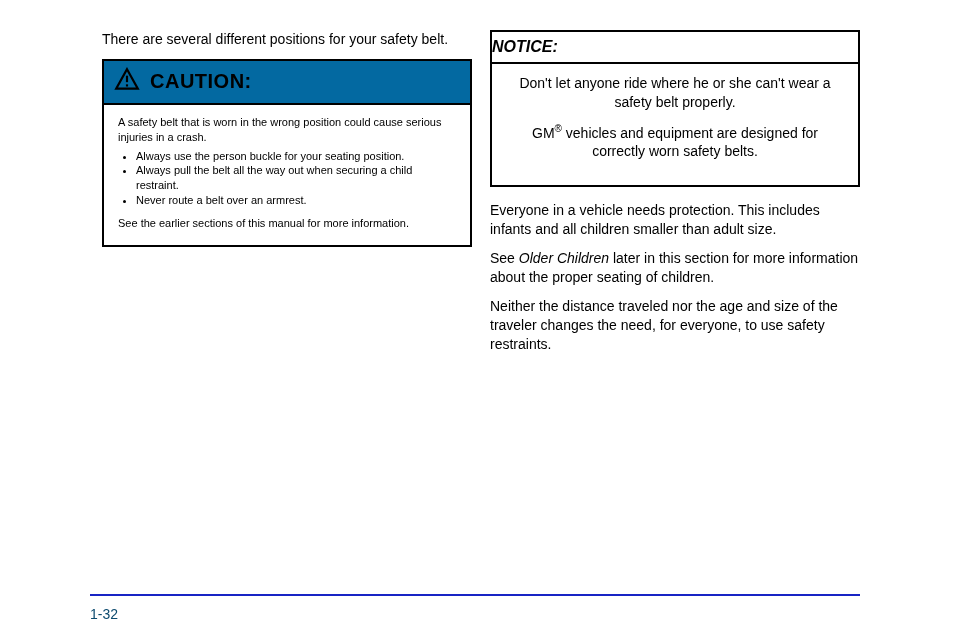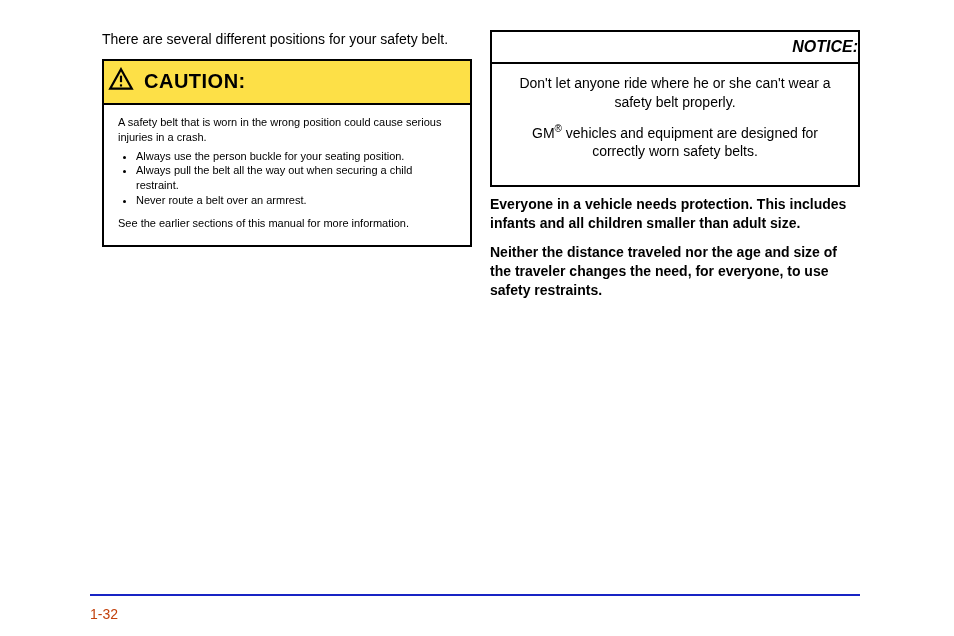--- a/index.html
+++ b/index.html
@@ -33,24 +33,24 @@
   .para {
     font-size: 14px;
     line-height: 1.35;
     margin: 0 0 10px 0;
   }
   .caution-box {
     border: 2px solid #000;
     margin-top: 10px;
   }
   .caution-header {
-    background: #fde047;
+    background: #0369a1;
     display: flex;
     align-items: center;
-    padding: 6px 4px;
+    padding: 6px 10px;
     border-bottom: 2px solid #000;
   }
   .caution-header svg {
     width: 26px;
     height: 26px;
     margin-right: 10px;
     flex: 0 0 auto;
   }
   .caution-title {
     font-size: 20px;
@@ -67,57 +67,56 @@
     padding: 0;
   }
   .caution-body ul li {
     margin: 0;
   }
   .notice-box {
     border: 2px solid #000;
     margin-top: 0;
   }
   .notice-header {
-    text-align: right;
+    text-align: left;
     font-weight: bold;
     font-size: 16px;
     font-style: italic;
     padding: 6px 0;
     border-bottom: 2px solid #000;
   }
   .notice-body {
     padding: 10px 14px 14px 14px;
     font-size: 14px;
     line-height: 1.35;
     text-align: center;
   }
   .reg {
     font-size: 10px;
     vertical-align: super;
   }
   .right-lower {
-    margin-top: 8px;
-    font-weight: bold;
+    margin-top: 14px;
   }
   .right-lower .para { }
   .italic { font-style: italic; }
   .footer-rule {
     position: absolute;
     left: 90px;
     bottom: 40px;
     width: 770px;
     height: 2px;
     background: #1824c4;
   }
   .page-num {
     position: absolute;
     left: 90px;
     bottom: 14px;
     font-size: 14px;
-    color: #c2410c;
+    color: #0c4a6e;
   }
 </style>
 </head>
 <body>
 
 <div class="page">
 
   <div class="col-left">
     <p class="para">There are several different positions for your safety belt.</p>
 
@@ -150,19 +149,22 @@
       <div class="notice-body">
         <p class="para">Don't let anyone ride where he or she can't wear a safety belt properly.</p>
         <p class="para">
           <span>GM</span><span class="reg">®</span><span> vehicles and equipment are designed for correctly worn safety belts.</span>
         </p>
       </div>
     </div>
 
     <div class="right-lower">
       <p class="para">Everyone in a vehicle needs protection. This includes infants and all children smaller than adult size.</p>
+      <p class="para">
+        <span>See </span><span class="italic">Older Children</span><span> later in this section for more information about the proper seating of children.</span>
+      </p>
       <p class="para">Neither the distance traveled nor the age and size of the traveler changes the need, for everyone, to use safety restraints.</p>
     </div>
   </div>
 
   <div class="footer-rule"></div>
   <div class="page-num">1-32</div>
 </div>
 
 </body></html>

